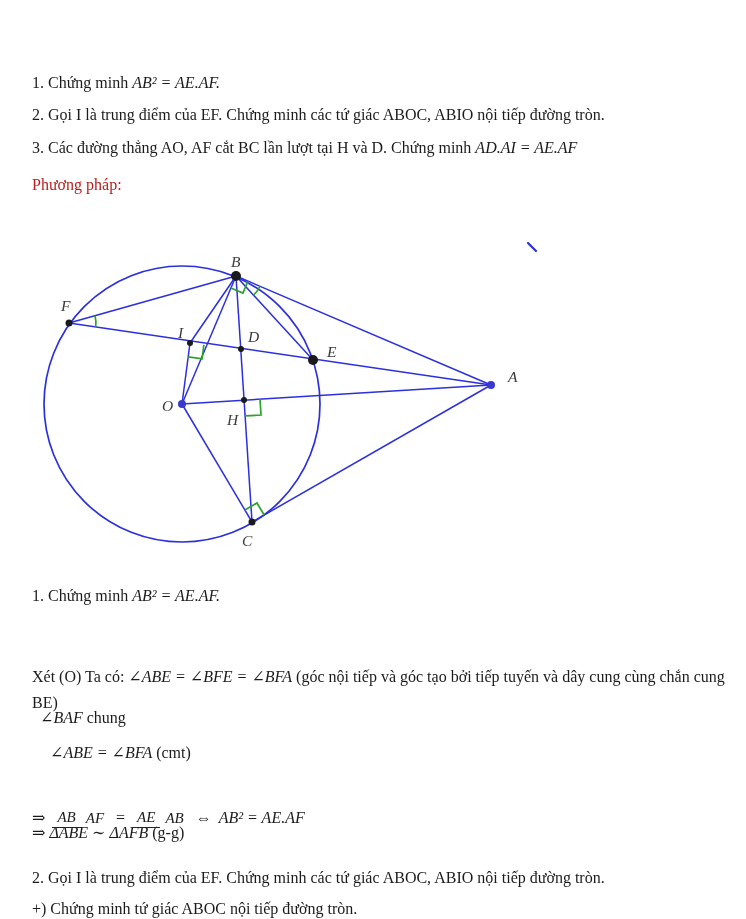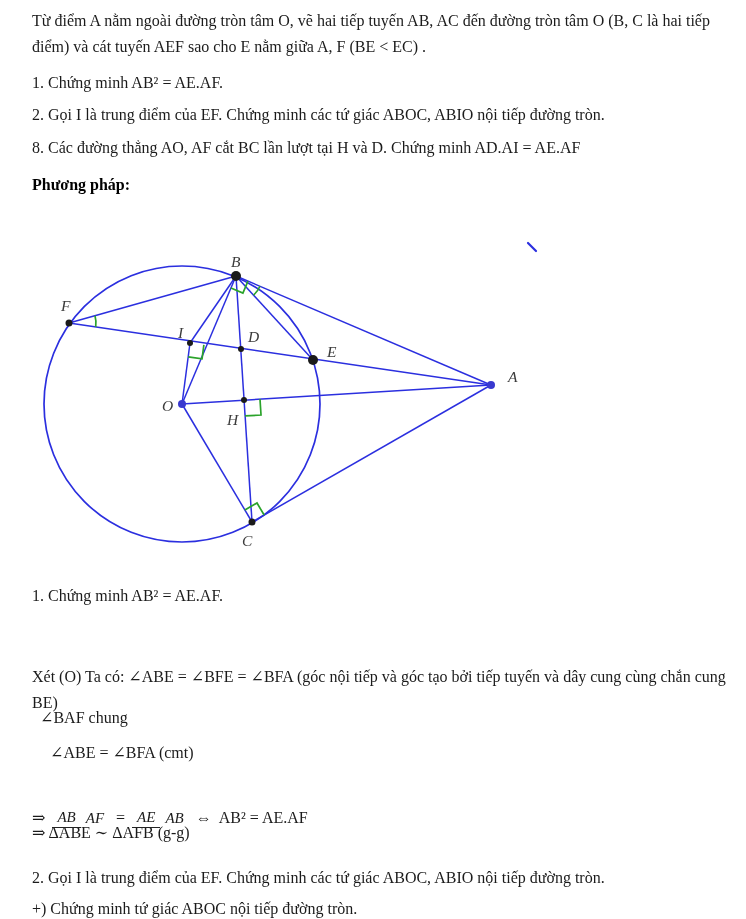--- a/index.html
+++ b/index.html
@@ -1,20 +1,20 @@
 <!DOCTYPE html>
 <html><head>
 <meta charset="utf-8">
 <style>
   html,body{margin:0;padding:0;background:#fff;}
   .page{position:relative;width:746px;height:919px;background:#ffffff;overflow:hidden;
         font-family:"Liberation Serif","DejaVu Serif",serif;color:#1b1b1b;font-size:16px;}
   .line{position:absolute;left:32px;line-height:26px;}
-  .math{}
-  .heading{color:#000000;font-weight:bold;}
+  .math{font-style:italic;}
+  .heading{color:#b91c1c;font-weight:normal;}
   #figure-svg{position:absolute;left:0;top:0;pointer-events:none;}
   .ptlabel{font-family:"Liberation Serif","DejaVu Serif",serif;font-style:italic;font-size:15.5px;}
   .fracline{display:flex;align-items:center;gap:7px;line-height:1.1;}
   .frac{display:inline-flex;align-items:flex-end;font-style:italic;font-size:15px;line-height:1.25;}
   .frac .num{border-bottom:1px solid #222;padding:0 5px;}
   .frac .den{padding:0 5px;}
 </style>
 </head>
 <body>
 
@@ -53,35 +53,32 @@
       <circle cx="69" cy="323" r="3.5" fill="#1a1a1a"></circle>
       <text x="61" y="311" fill="#3c3c3c" class="ptlabel">F</text>
       <circle cx="244" cy="400" r="3" fill="#1a1a1a"></circle>
       <text x="227" y="425" fill="#3c3c3c" class="ptlabel">H</text>
       <circle cx="190" cy="343" r="3" fill="#1a1a1a"></circle>
       <text x="178" y="338" fill="#3c3c3c" class="ptlabel">I</text>
       <circle cx="182" cy="404" r="4" fill="#3939cf"></circle>
       <text x="162" y="411" fill="#3c3c3c" class="ptlabel">O</text>
     </svg>
 
-  <div class="line" style="top:8px;width:706px;">
-    <span>Từ điểm A nằm ngoài đường tròn tâm O, vẽ hai tiếp tuyến AB, AC đến đường tròn tâm O (B, C là hai tiếp điểm) và cát tuyến AEF sao cho E nằm giữa A, F (BE &lt; EC) .</span>
-  </div>
 
   <div class="line" style="top:70px;">
     <span>1. Chứng minh </span>
     <span class="math">AB² = AE.AF.</span>
   </div>
 
   <div class="line" style="top:102px;">
     <span>2. Gọi I là trung điểm của EF. Chứng minh các tứ giác ABOC, ABIO nội tiếp đường tròn.</span>
   </div>
 
   <div class="line" style="top:135px;">
-    <span>8. Các đường thẳng AO, AF cắt BC lần lượt tại H và D. Chứng minh </span>
+    <span>3. Các đường thẳng AO, AF cắt BC lần lượt tại H và D. Chứng minh </span>
     <span class="math">AD.AI = AE.AF</span>
   </div>
 
   <div class="line heading" style="top:172px;">
     <span>Phương pháp:</span>
   </div>
 
 
   <div class="line" style="top:583px;">
     <span>1. Chứng minh </span>

